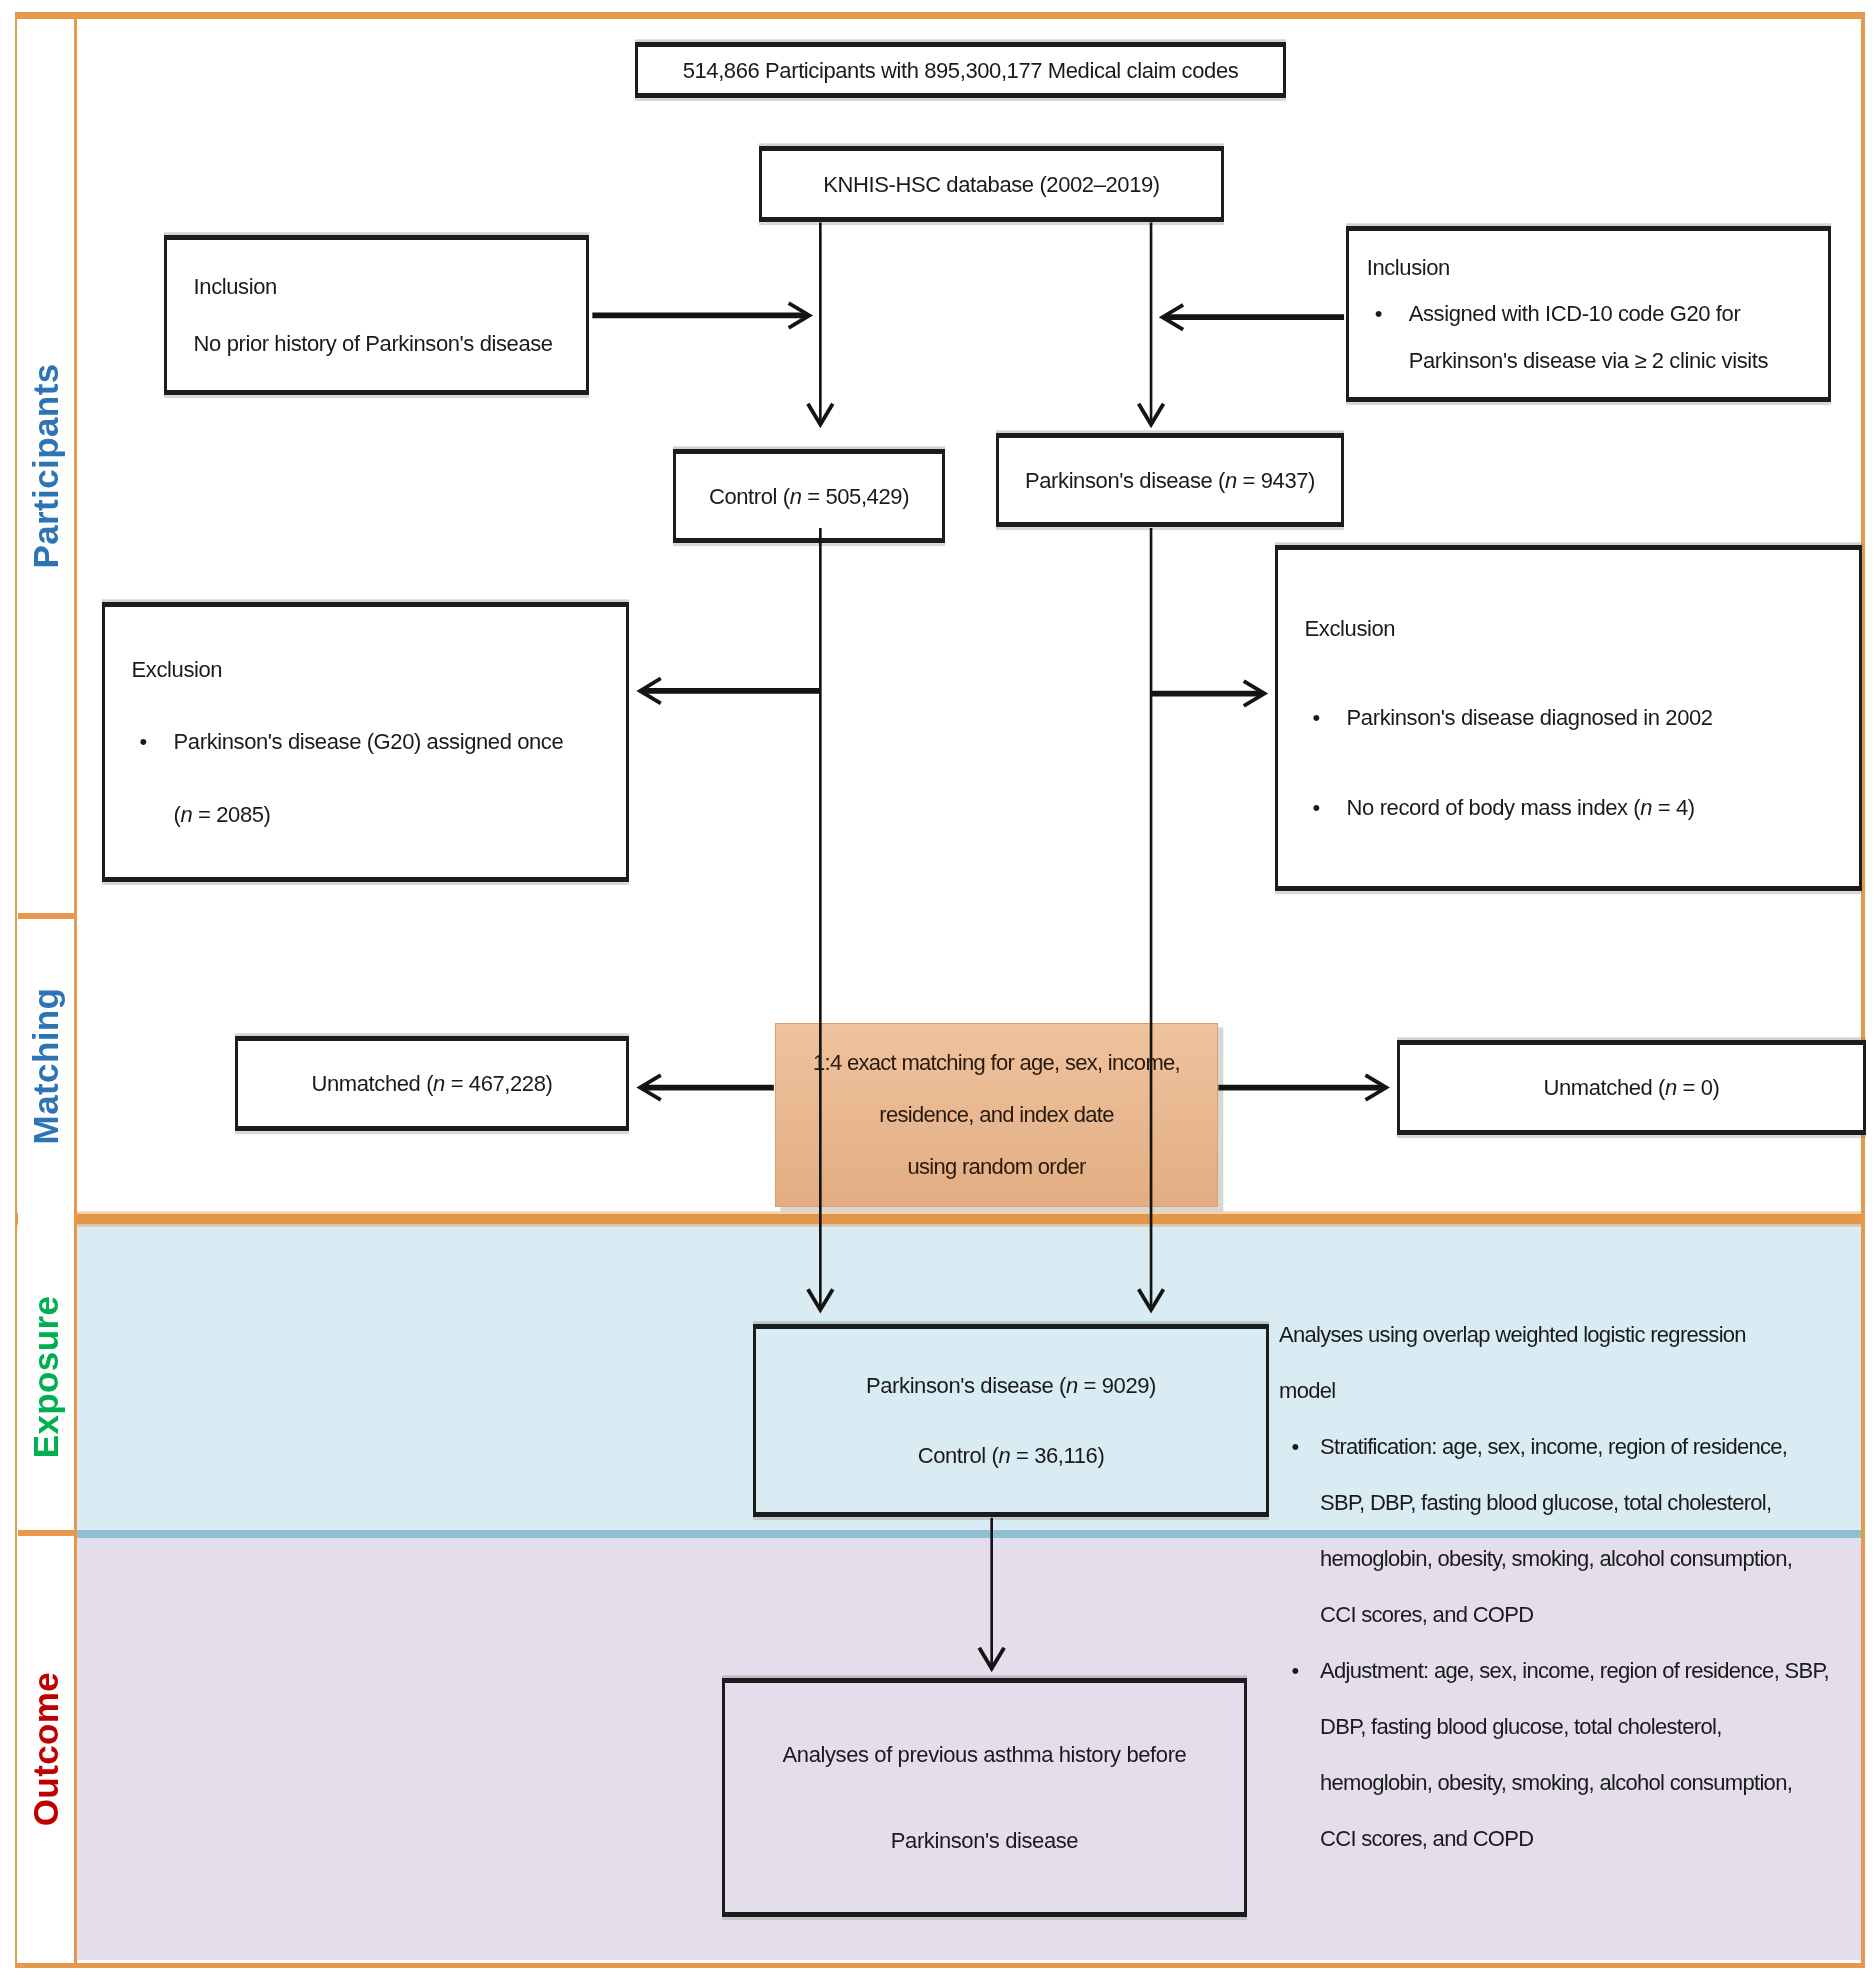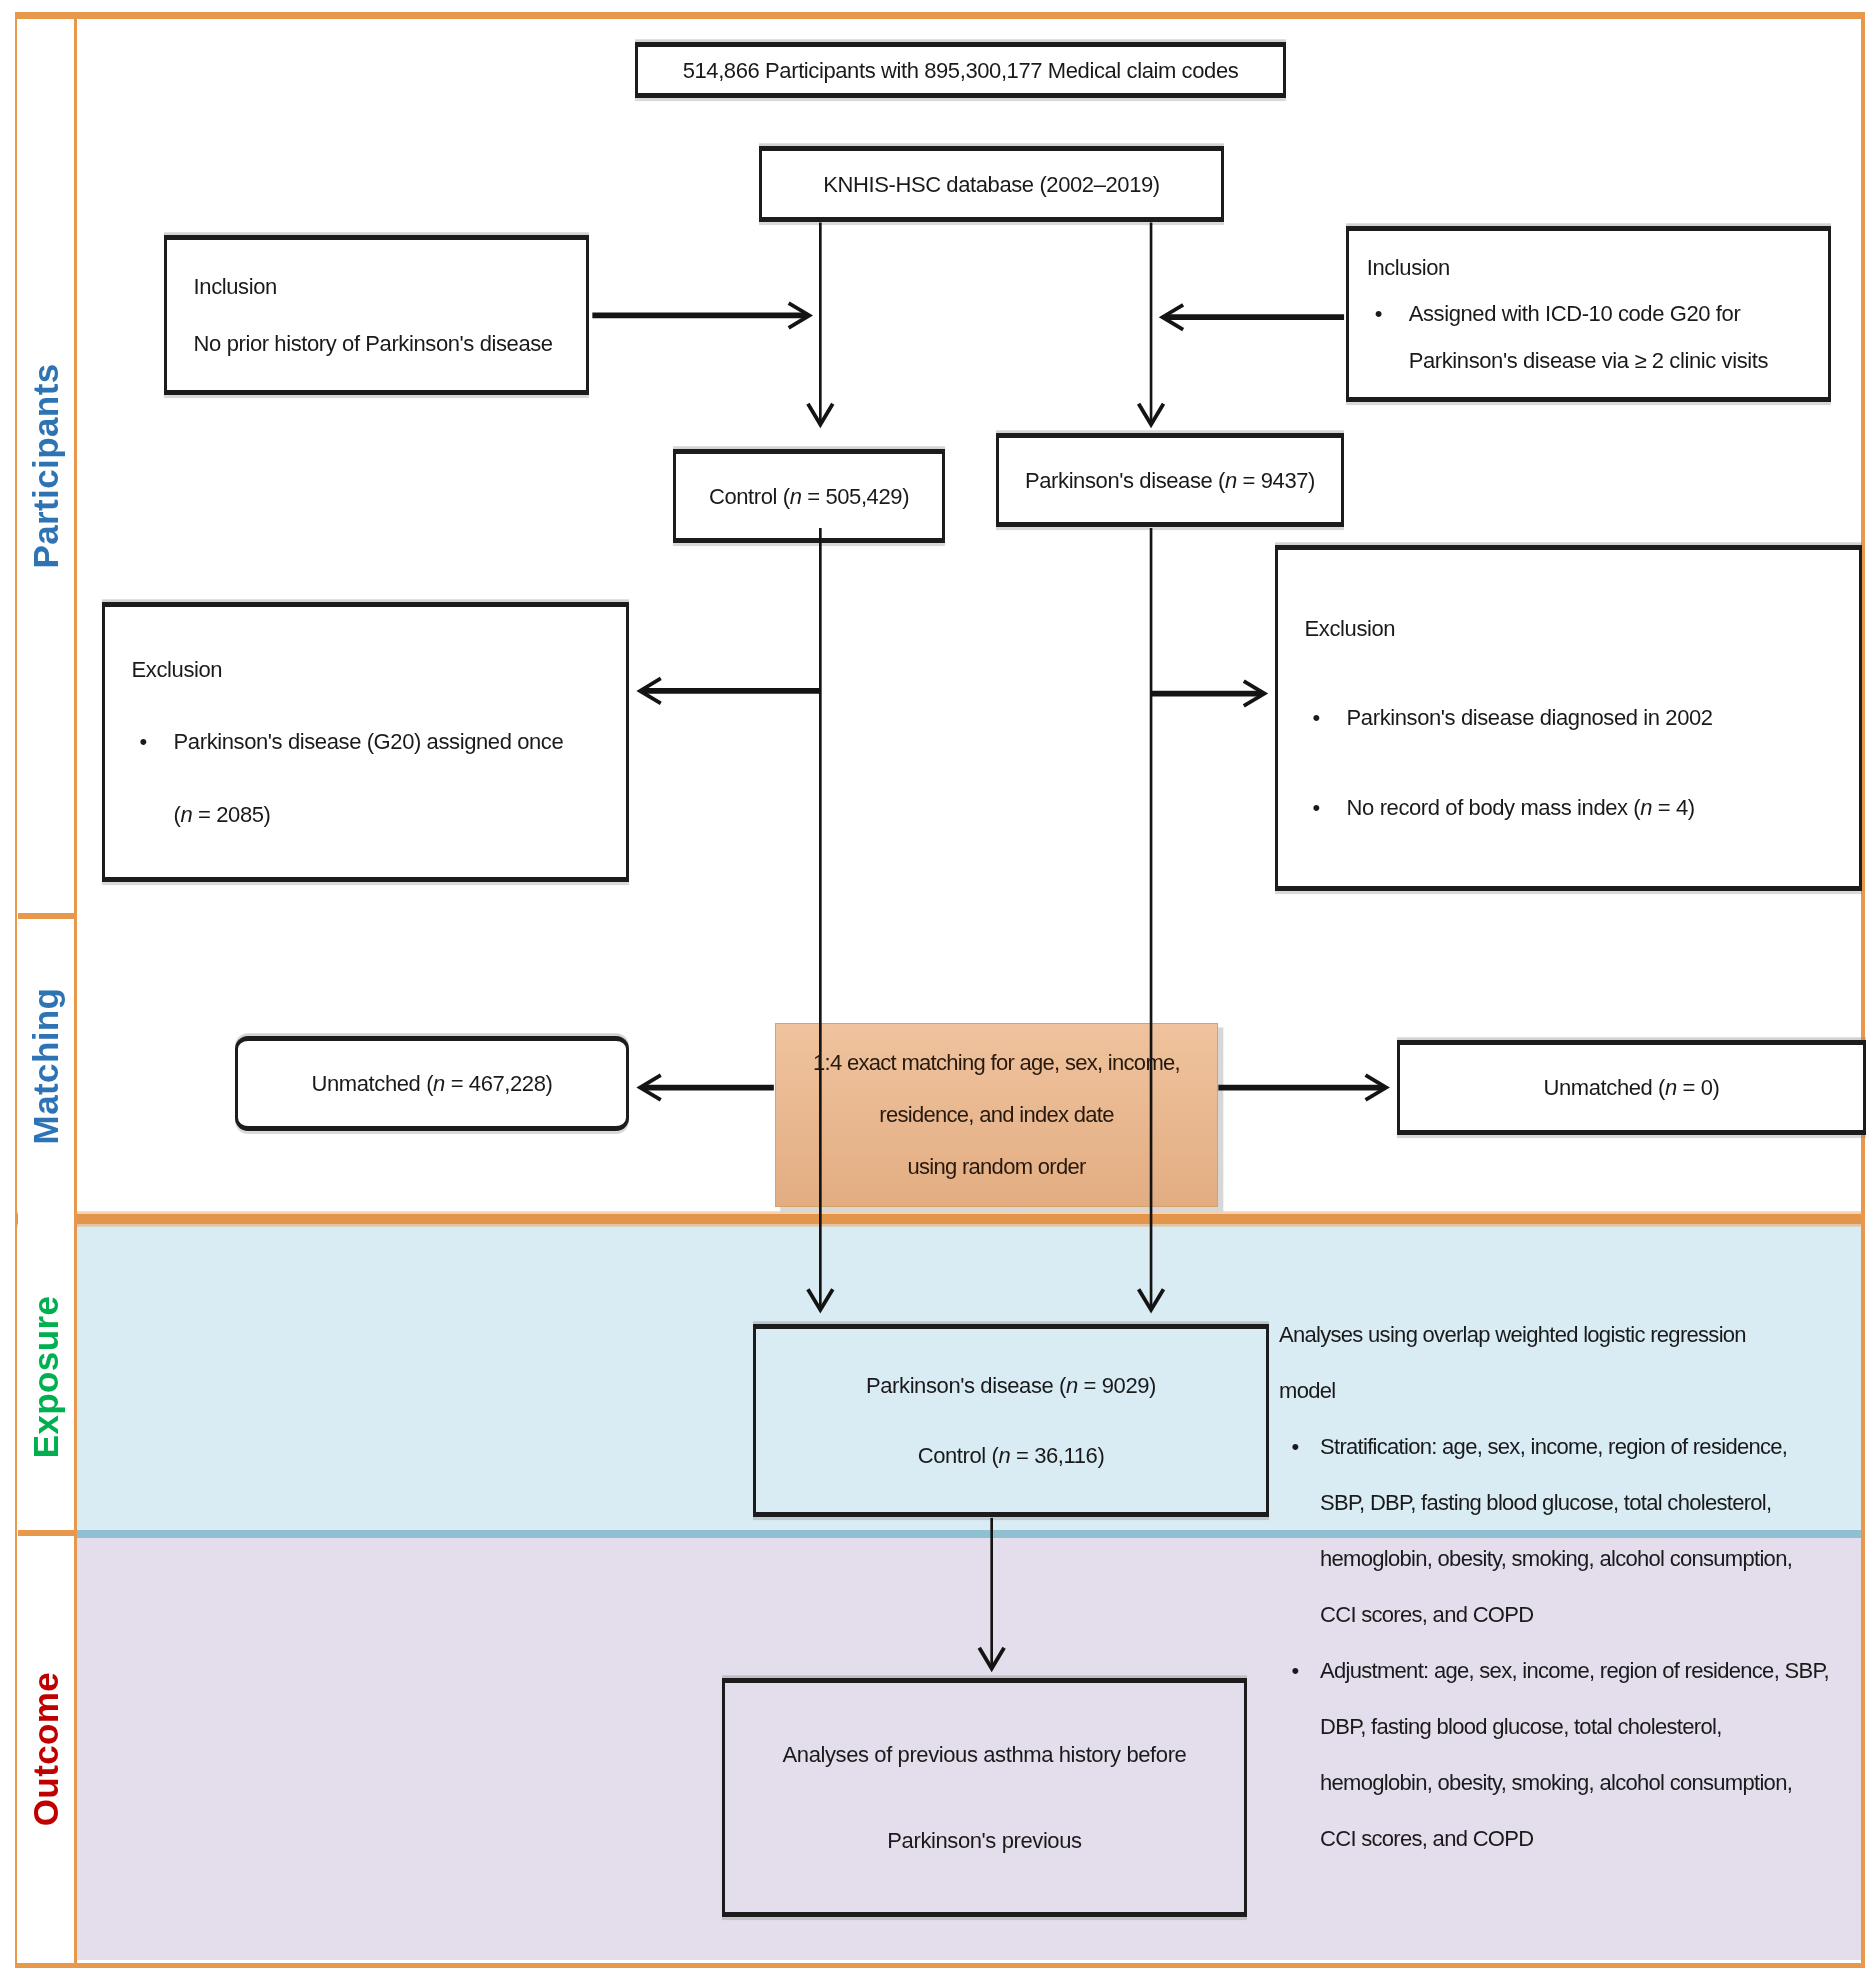--- a/index.html
+++ b/index.html
@@ -106,21 +106,21 @@
       <div class="ln bullet">Parkinson's disease diagnosed in 2002</div>
       <div class="ln bullet">No record of body mass index (<i>n</i> = 4)</div>
     </div>
 
   <div class="matchbox" style="left:775px;top:1023px;width:443px;height:184px;">
       <div class="ln">1:4 exact matching for age, sex, income,</div>
       <div class="ln">residence, and index date</div>
       <div class="ln">using random order</div>
     </div>
 
-  <div class="box center1" style="left:235px;top:1036px;width:394px;height:95px;border-radius:13px;">
+  <div class="box center1" style="left:235px;top:1036px;width:394px;height:95px;">
     <span class="ln">Unmatched (<i>n</i> = 467,228)</span>
   </div>
 
   <div class="box center1" style="left:1397px;top:1040px;width:469px;height:95px;">
     <span class="ln">Unmatched (<i>n</i> = 0)</span>
   </div>
 
   <div class="box flexv centered clear" style="left:753px;top:1324px;width:516px;height:193px;">
       <div class="ln">Parkinson's disease (<i>n</i> = 9029)</div>
       <div class="ln">Control (<i>n</i> = 36,116)</div>
@@ -134,21 +134,21 @@
       <div class="ln cont">hemoglobin, obesity, smoking, alcohol consumption,</div>
       <div class="ln cont">CCI scores, and COPD</div>
       <div class="ln bullet">Adjustment: age, sex, income, region of residence, SBP,</div>
       <div class="ln cont">DBP, fasting blood glucose, total cholesterol,</div>
       <div class="ln cont">hemoglobin, obesity, smoking, alcohol consumption,</div>
       <div class="ln cont">CCI scores, and COPD</div>
     </div>
 
   <div class="box flexv centered clear" style="left:722px;top:1678px;width:525px;height:239px;">
       <div class="ln">Analyses of previous asthma history before</div>
-      <div class="ln">Parkinson's previous</div>
+      <div class="ln">Parkinson's disease</div>
     </div>
 
   <svg class="overlay" width="1874" height="1975" viewBox="0 0 4233 4460">
     <defs>
       <marker id="ah" viewBox="0 0 10 10" refX="7.2" refY="5" markerUnits="userSpaceOnUse" markerWidth="78" markerHeight="78" orient="auto">
         <path d="M2,1.4 L8,5 L2,8.6" fill="none" stroke="#141414" stroke-width="1.1"></path>
       </marker>
     </defs>
 
     <line x1="1853" y1="502" x2="1853" y2="952" stroke="#141414" stroke-width="6" marker-end="url(#ah)"></line>

